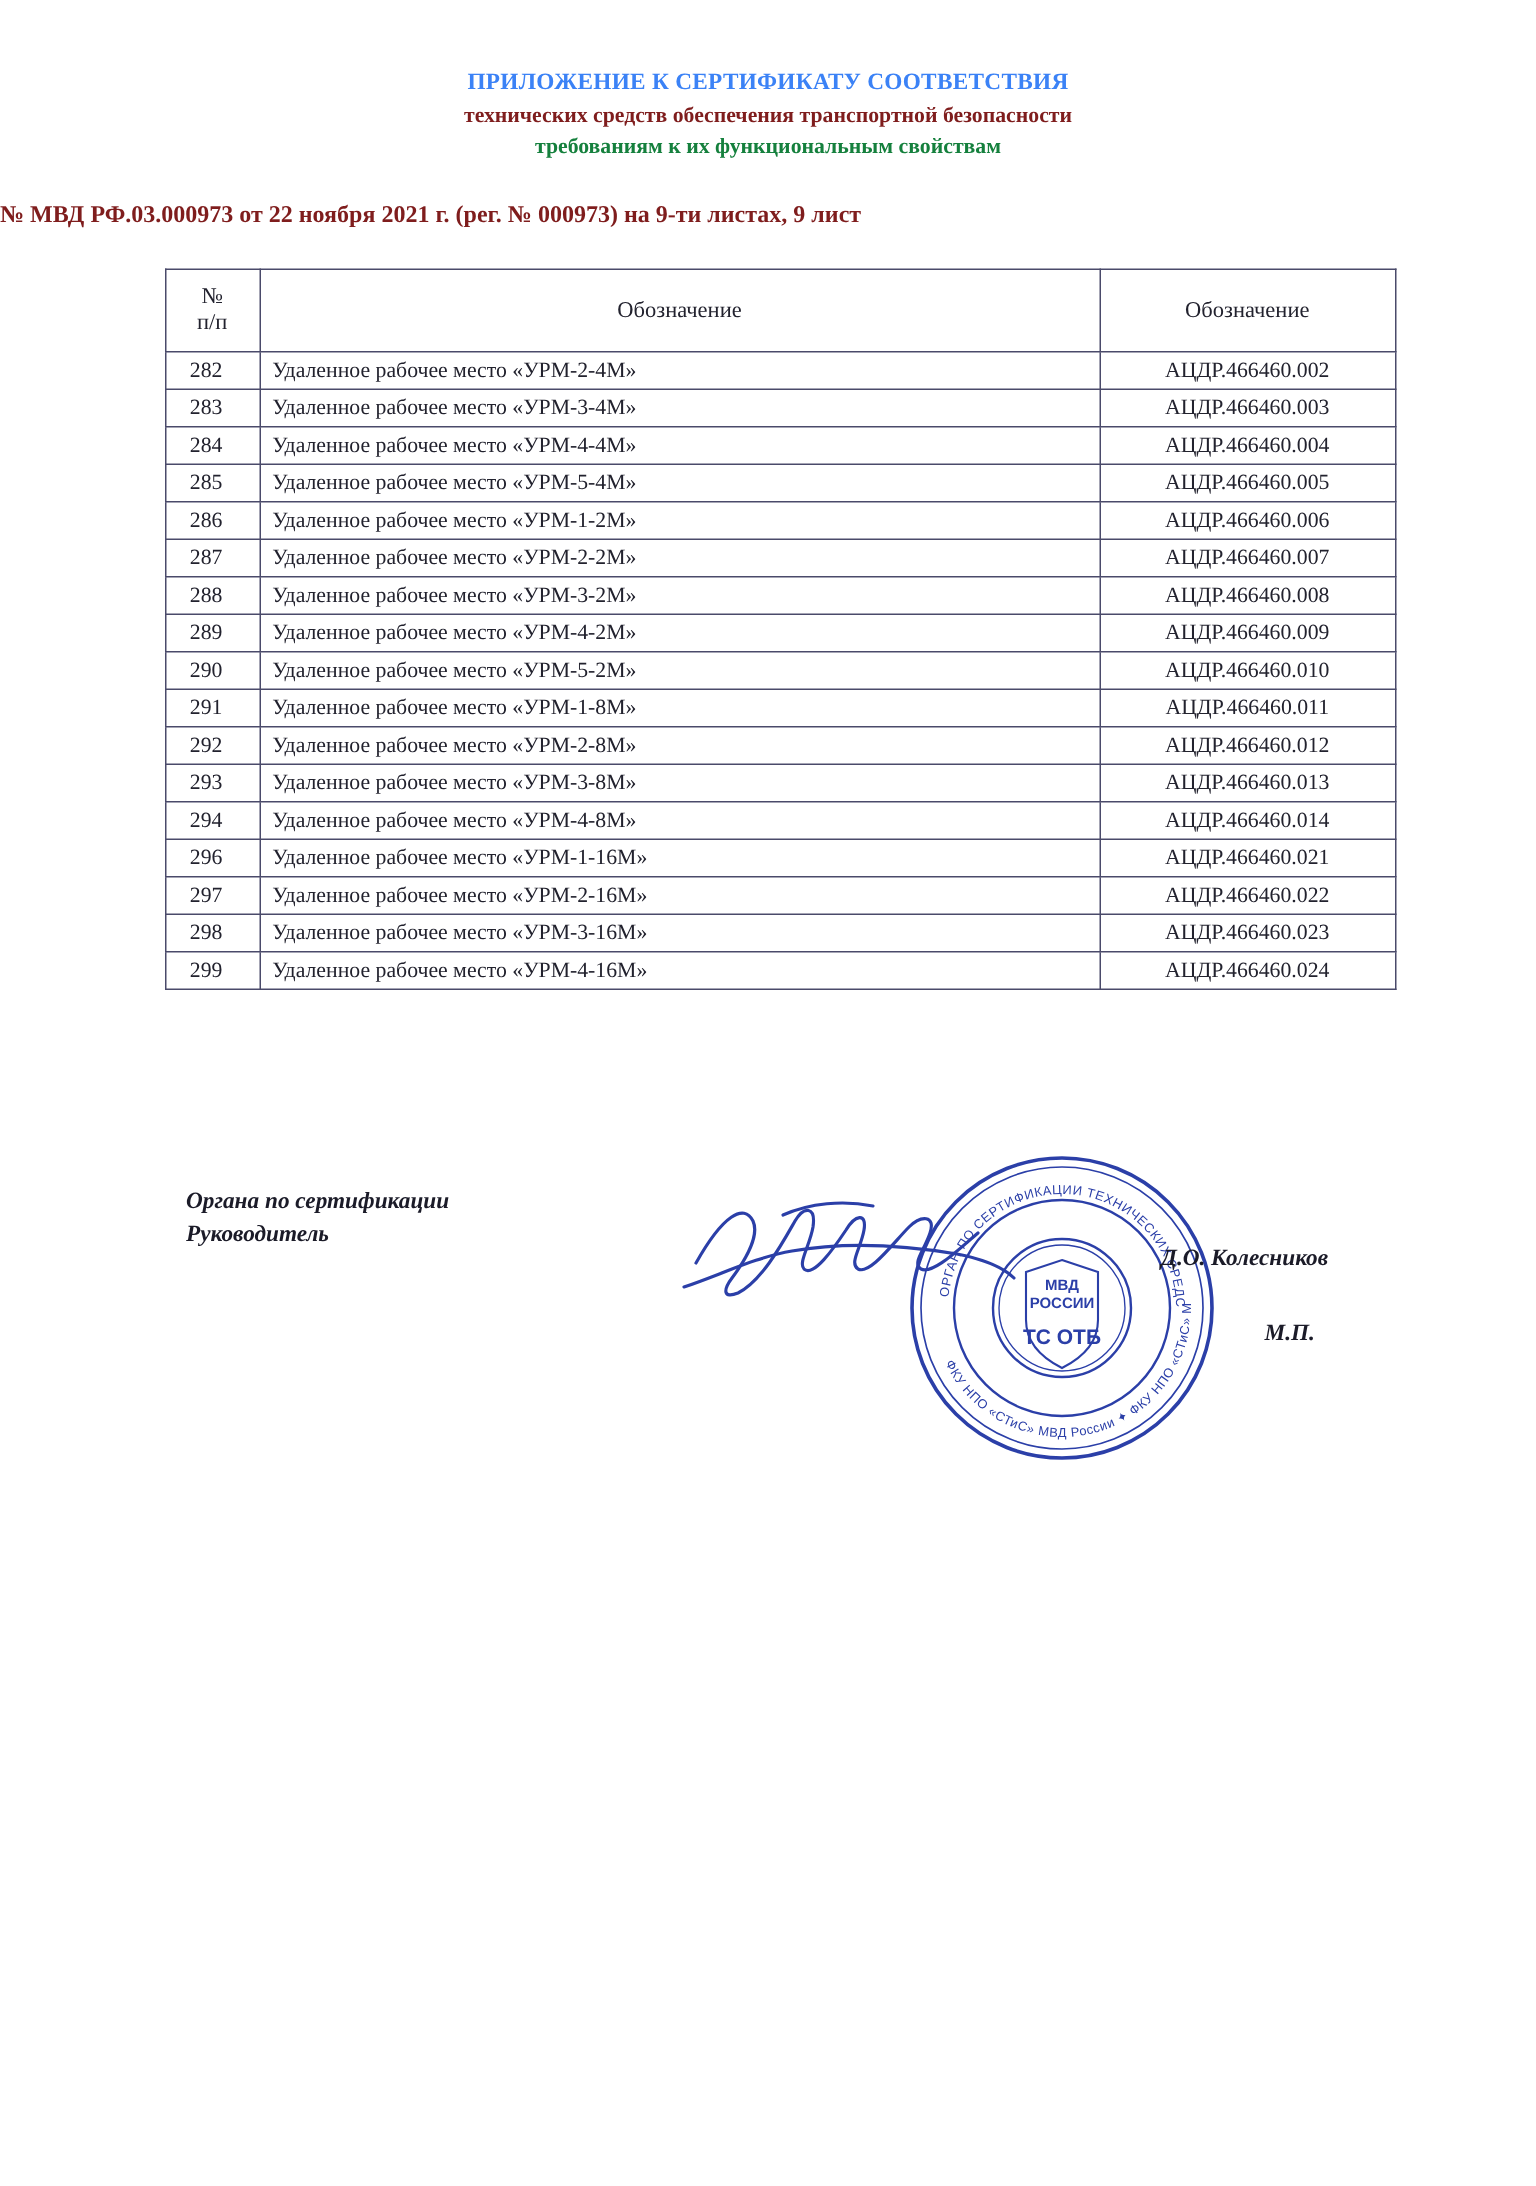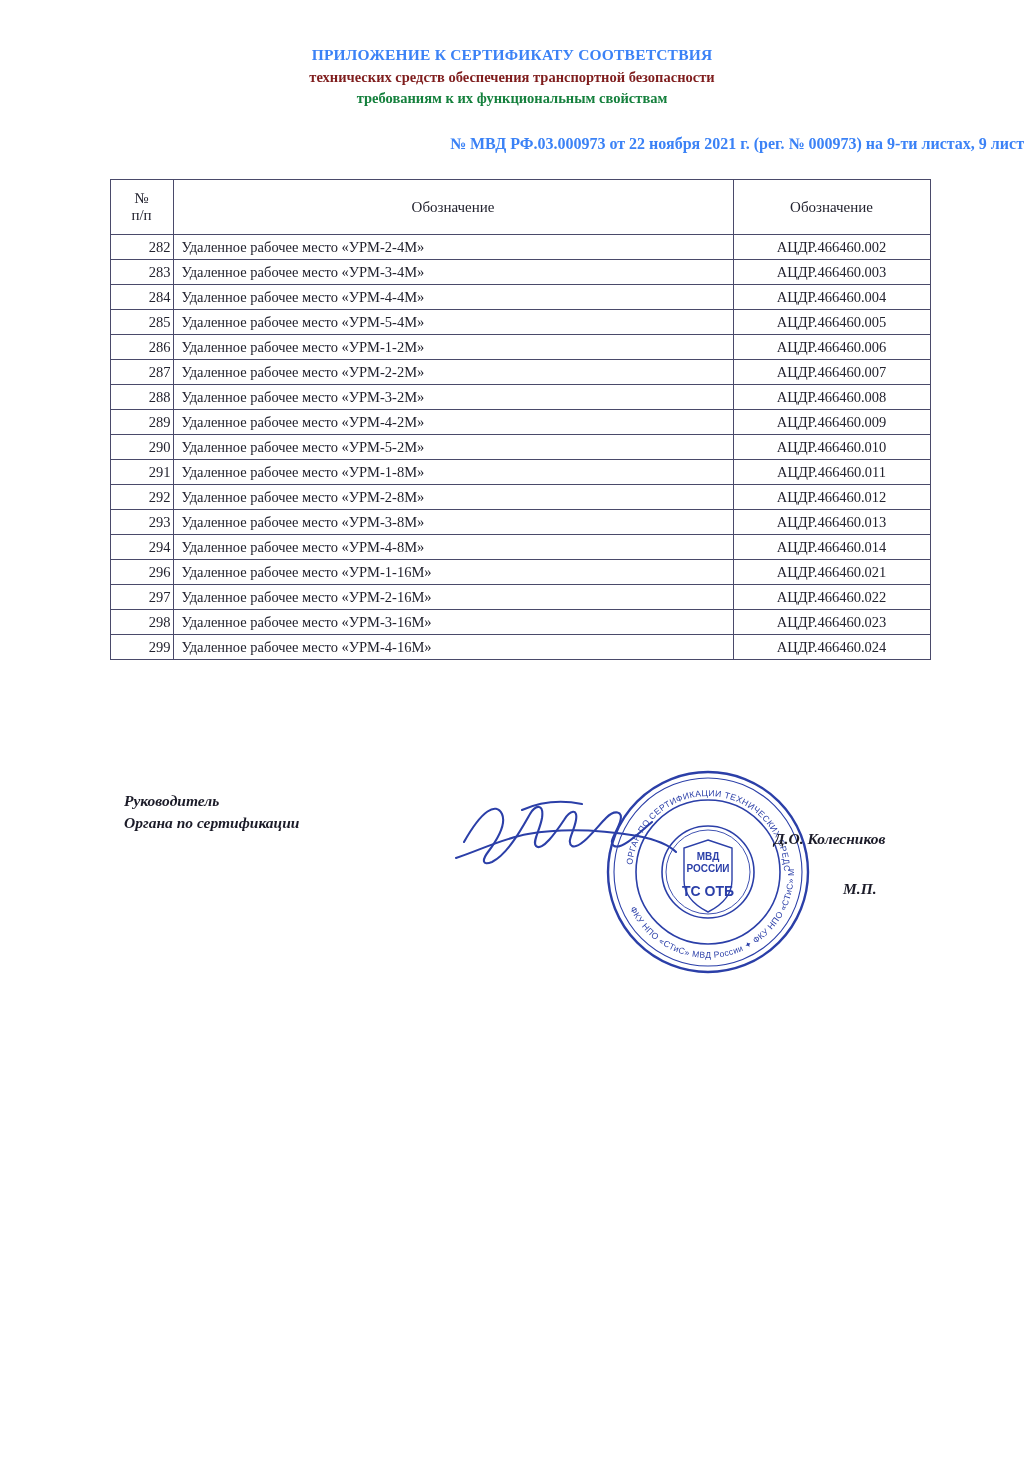--- a/index.html
+++ b/index.html
@@ -39,25 +39,25 @@
     color: #7f1d1d;
   }
   .header .title-sub2 {
     font-weight: bold;
     font-size: 14.5px;
     margin-top: 4px;
     color: #15803d;
   }
 
   .cert-line {
-    text-align: right;
+    text-align: left;
     font-weight: bold;
     font-size: 16px;
     margin-top: 28px;
-    color: #3b82f6;
+    color: #7f1d1d;
   }
 
   
   .table-wrap {
     margin: 26px auto 0 auto;
     width: 805px;
   }
   table.items {
     border-collapse: collapse;
     width: 100%;
@@ -75,22 +75,22 @@
     padding: 5px 2px;
     font-size: 15px;
     height: 44px;
     vertical-align: middle;
   }
   table.items th.col-num { width: 58px; line-height: 1.15; }
   table.items th.col-name { width: 555px; }
   table.items th.col-desig { width: 192px; }
 
   table.items td.c-num {
-    text-align: right;
-    padding: 2px 2px;
+    text-align: left;
+    padding: 2px 16px;
     font-size: 14.5px;
   }
   table.items td.c-name {
     text-align: left;
     padding: 2px 8px;
     font-size: 14.5px;
   }
   table.items td.c-desig {
     text-align: center;
     padding: 2px 4px;
@@ -298,20 +298,20 @@
       <text x="104" y="104" text-anchor="middle" font-size="10" font-weight="bold">РОССИИ</text>
       <text x="104" y="128" text-anchor="middle" font-size="14" font-weight="bold">ТС ОТБ</text>
     </g>
     <g stroke="#2b3fa8" fill="none" stroke-width="1.4">
       <path d="M104 72 L128 80 L128 112 C128 128 116 138 104 144 C92 138 80 128 80 112 L80 80 Z"></path>
     </g>
   </svg>
 
   <div class="sign-block">
     <div class="sign-role">
+      <div>Органа по сертификации</div>
       <div>Руководитель</div>
-      <div>Органа по сертификации</div>
     </div>
     <div class="sign-name">Д.О. Колесников</div>
     <div class="mp">М.П.</div>
   </div>
 
 </div>
 
 </body></html>

